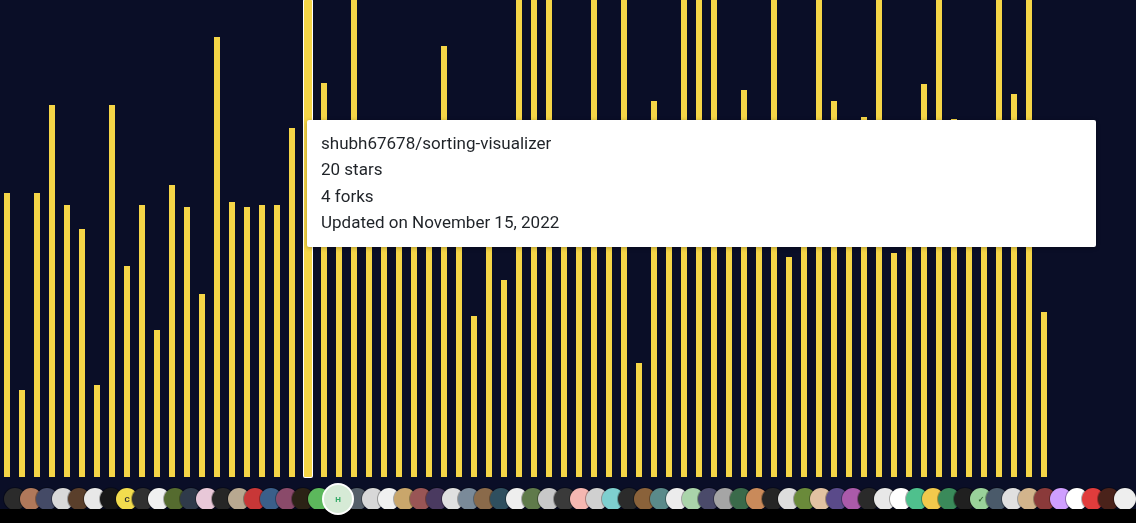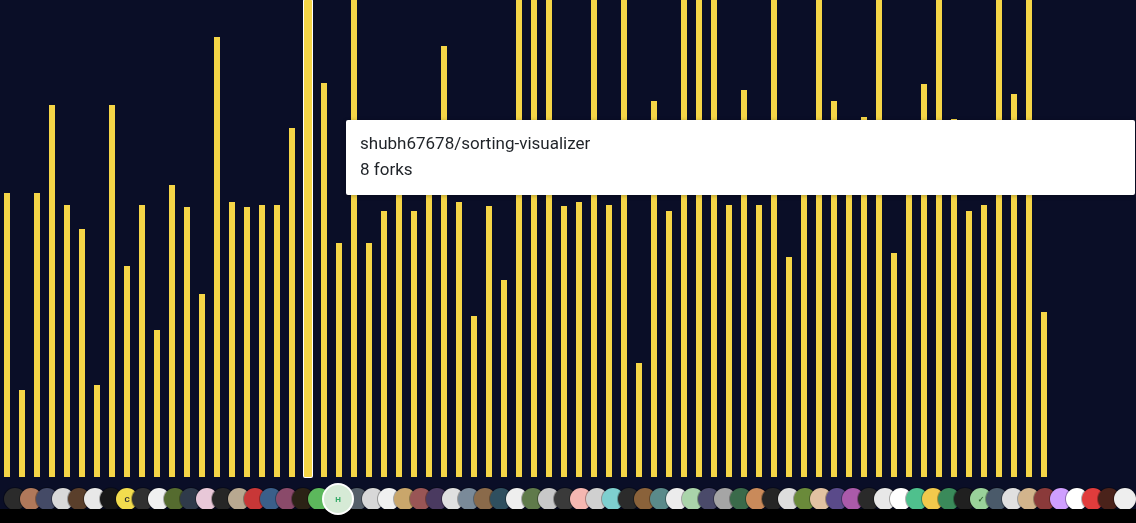--- a/index.html
+++ b/index.html
@@ -37,21 +37,20 @@
     top:120px;left:307px;
     width:789px;
     background:#fff;
     color:#1f2328;
     padding:10px 14px 12px;
     font-size:17px;
     line-height:1.55;
     border-radius:2px;
     box-shadow:0 1px 4px rgba(0,0,0,.3);
     z-index:10;
-    margin-left:39px;
   }
   .tooltip .title{font-weight:400;}
   .avatars{
     position:absolute;
     left:0;right:0;bottom:12px;
     height:24px;
     display:flex;
     gap:-2px;
     padding:0 4px;
     align-items:center;
@@ -147,21 +146,23 @@
     <div class="bar" style="height: 266px;"></div>
     <div class="bar" style="height: 272px;"></div>
     <div class="bar" style="height: 477px;"></div>
     <div class="bar" style="height: 383px;"></div>
     <div class="bar" style="height: 477px;"></div>
     <div class="bar" style="height: 165px;"></div>
   </div>
 
 <div class="tooltip">
   <div class="title">shubh67678/sorting-visualizer</div>
-  <div>8 forks</div>
+  <div>20 stars</div>
+  <div>4 forks</div>
+  <div>Updated on November 15, 2022</div>
 </div>
 
 <div class="avatars">
     <div class="av" style="background: rgb(43, 43, 43); color: rgb(136, 136, 136);"></div>
     <div class="av" style="background: rgb(176, 120, 90); color: rgb(255, 255, 255);"></div>
     <div class="av" style="background: rgb(68, 74, 102); color: rgb(255, 255, 255);"></div>
     <div class="av" style="background: rgb(217, 217, 217); color: rgb(85, 85, 85);"></div>
     <div class="av" style="background: rgb(90, 63, 43); color: rgb(255, 255, 255);"></div>
     <div class="av" style="background: rgb(232, 232, 232); color: rgb(51, 51, 51);"></div>
     <div class="av" style="background: rgb(24, 24, 24); color: rgb(204, 204, 204);"></div>

